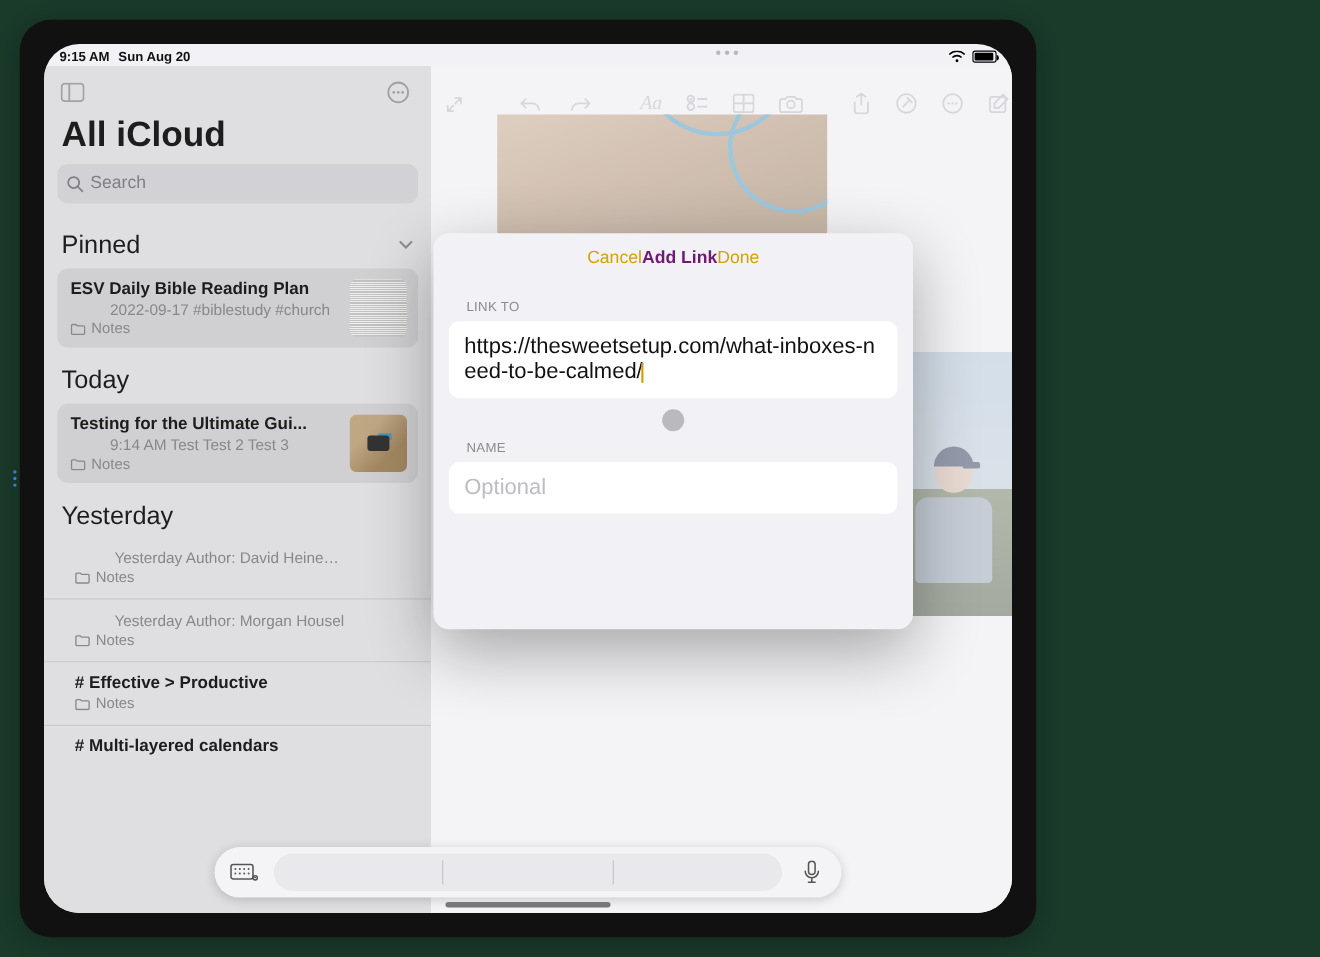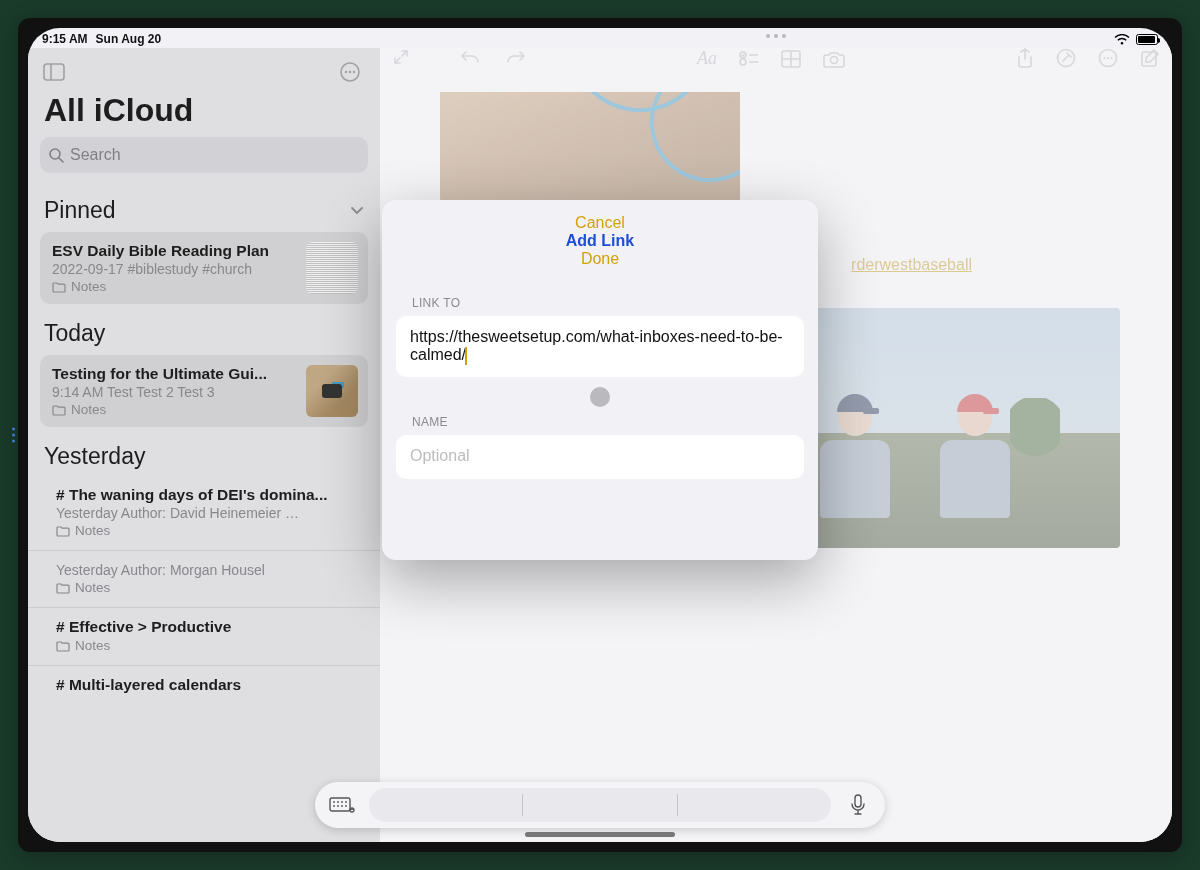--- a/index.html
+++ b/index.html
@@ -1,20 +1,20 @@
 <!DOCTYPE html>
 <html><head>
 <meta charset="utf-8">
 <style>
   * { box-sizing: border-box; margin: 0; padding: 0; font-family: -apple-system, "Helvetica Neue", Helvetica, Arial, sans-serif; }
   body { background: #1a3a2a; width: 1200px; height: 870px; overflow: hidden; }
 
   .device-frame {
-    position: absolute; left: 18px; top: 18px; width: 1164px; height: 834px;
-    background: #111; border-radius: 12px; padding: 10px;
+    position: absolute; left: 18px; top: 18px; width: 924px; height: 834px;
+    background: #111; border-radius: 28px; padding: 22px;
     box-shadow: 0 4px 20px rgba(0,0,0,.25);
   }
   .screen {
     width: 100%; height: 100%; background: #f2f2f6; border-radius: 32px;
     overflow: hidden; position: relative;
   }
 
   
   .statusbar { display:flex; align-items:center; height: 20px; padding: 2px 14px 0; font-size: 12px; font-weight: 600; color:#111; }
   .statusbar .spacer { flex:1; }
@@ -37,32 +37,32 @@
   .search { display:flex; align-items:center; background:#dfdfe3; border-radius:10px; height:36px; padding:0 8px; color:#808087; font-size:16px; }
   .search svg { margin-right:6px; flex-shrink:0; }
 
   .section-header { display:flex; align-items:center; justify-content:space-between; padding: 14px 16px 6px; font-size: 23px; font-weight: 400; color:#111;}
   .chev { color:#8e8e93; }
 
   .note-card { margin: 2px 12px; padding: 10px 12px; border-radius: 10px; background:#dcdcde; position:relative; }
   .note-card.plain { background: transparent; border-radius:0; margin:0; padding: 10px 16px 12px 28px; }
   .note-card.plain + .note-card.plain { border-top: 0.5px solid #d6d6da; }
   .note-title { font-size: 15.5px; font-weight: 700; color:#111; white-space:nowrap; overflow:hidden; text-overflow:ellipsis; padding-right: 60px;}
-  .note-sub { font-size: 14px; color:#8a8a8f; white-space:nowrap; overflow:hidden; text-overflow:ellipsis; padding-right: 60px; margin-top:1px;}
+  .note-sub { font-size: 14px; color:#8a8a8f; white-space:nowrap; overflow:hidden; text-overflow:ellipsis; padding-right: 60px; margin-top:1px;margin-left:36px;}
   .note-folder { font-size: 13.5px; color:#8a8a8f; display:flex; align-items:center; gap:5px; margin-top:2px;}
   .thumb { position:absolute; right:10px; top:10px; width:52px; height:52px; background:#d8c8a8; border-radius:6px; }
   .thumb.doc { background: repeating-linear-gradient(#fff,#fff 1px,#ccc 1px,#ccc 2px);}
   .thumb.img { background: linear-gradient(135deg,#c9ae86 30%,#a98a5e 70%); display:flex; align-items:center; justify-content:center; }
   .thumb.img::after { content:''; width:20px; height:14px; background:#2a2a2a; border-radius:3px; box-shadow: 6px -6px 0 -4px #3e9bc6; }
 
   
   .side-scrim { position:absolute; inset:0; background: rgba(120,120,125,0.12); pointer-events:none;}
 
   
-  .editor-top { height: 44px; display:flex; align-items:flex-start; padding: 0 12px; gap: 22px; color:#bdbdc2; }
+  .editor-top { height: 44px; display:flex; align-items:flex-end; padding: 0 12px; gap: 22px; color:#bdbdc2; }
   .editor-top .gap { flex: 1;}
   .editor-top .grp { display:flex; gap:22px; align-items:center;}
   .dots3 { position:absolute; top:-14px; left:50%; transform:translateX(-50%); display:flex; gap:4px;}
   .dots3 span { width:4px; height:4px; border-radius:50%; background:#b8b8bd;}
 
   .editor-body { position:absolute; top:44px; left:0; right:0; bottom:0; padding: 0 60px; overflow:hidden; }
   .photo-top { width: 300px; height: 190px; margin-top: -80px; border-radius: 4px; background: linear-gradient(160deg, #d1b38a 20%, #b8936b 55%, #a07c56 85%); position:relative; overflow:hidden; }
   .rope { position:absolute; border: 4px solid #3e9bc6; border-radius: 50%; }
   .r1 { width:140px; height:140px; right:30px; top:-40px; transform:rotate(20deg);}
   .r2 { width:120px; height:120px; right:-30px; top:50px; transform:rotate(-15deg);}
@@ -87,25 +87,25 @@
   .qt-bar { position:absolute; bottom: 14px; left: 50%; transform:translateX(-50%); width: 570px; height: 46px; background:#f4f4f6; border-radius: 26px; box-shadow: 0 2px 10px rgba(0,0,0,.18); display:flex; align-items:center; padding: 0 6px; }
   .qt-bar .kbd, .qt-bar .mic { width: 42px; height: 36px; display:flex; align-items:center; justify-content:center; color:#555; }
   .qt-bar .field { flex:1; height:34px; margin: 0 6px; background:#e9e9ed; border-radius: 18px; display:flex; }
   .qt-sep { width:1px; height:22px; background:#c4c4c8; align-self:center;}
   .qt-cell { flex:1;}
 
   .home-indicator { position:absolute; bottom:5px; left:50%; transform:translateX(-50%); width:150px; height:5px; background:#777; border-radius:3px;}
 
   
   .modal { position:absolute; left: 354px; width: 436px; top: 172px; height: 360px; background:#f2f1f6; border-radius: 14px; box-shadow: 0 20px 60px rgba(0,0,0,.32); padding: 14px 0 0; }
-  .modal-hdr { display:flex; align-items:center; justify-content:center; padding: 0 18px 12px; flex-direction: column; }
-  .modal-hdr .ttl { font-size: 16px; font-weight:600; color:#1d4ed8;}
+  .modal-hdr { display:flex; align-items:center; justify-content:center; padding: 0 18px 12px; }
+  .modal-hdr .ttl { font-size: 16px; font-weight:600; color:#701a75;}
   .modal-hdr .link-btn { color:#d4a106; font-size:16px; }
   .sect-label { font-size: 12px; color:#8a8a8f; padding: 16px 30px 6px; letter-spacing:.3px;}
-  .tf { margin: 0 14px; background:#fff; border-radius: 10px; padding: 12px 14px; font-size: 16px; color:#111; min-height: 44px; word-break: break-all; position:relative;}
+  .tf { margin: 0 14px; background:#fff; border-radius: 10px; padding: 12px 14px; font-size: 20px; color:#111; min-height: 44px; word-break: break-all; position:relative;}
   .tf .cursor { display:inline-block; width:2px; height:18px; background:#d4a106; vertical-align:middle; margin-left:-1px;}
   .tf.placeholder { color:#bcbcc1;}
   .drag-dot { width:20px; height:20px; background:#b9b9be; border-radius:50%; margin: 10px auto 4px; }
 
   .side-dots { position:absolute; left:-6px; top: 50%; transform:translateY(-50%); display:flex; flex-direction:column; gap:3px;}
   .side-dots span { width:3px; height:3px; background:#3a7bd5; border-radius:50%;}
 
   svg { display:block; }
 </style>
 </head>
@@ -200,21 +200,20 @@
               </svg>
             <span>Notes</span>
           </div>
         </div>
 
         <div class="section-header">
           <span>Yesterday</span>
         </div>
 
         <div class="note-card plain">
-          <div class="note-title" style="padding-right:0"># The waning days of DEI's domina...</div>
           <div class="note-sub">Yesterday  Author: David Heinemeier Han...</div>
           <div class="note-folder">
               <svg width="14" height="12" viewBox="0 0 14 12">
                 <path d="M1 3a1 1 0 011-1h3l1.2 1.2H12a1 1 0 011 1V10a1 1 0 01-1 1H2a1 1 0 01-1-1V3z" fill="none" stroke="#8a8a8f" stroke-width="1.2"></path>
               </svg>
               <span>Notes</span>
             </div>
         </div>
         <div class="note-card plain">
           <div class="note-sub">Yesterday  Author: Morgan Housel</div>

